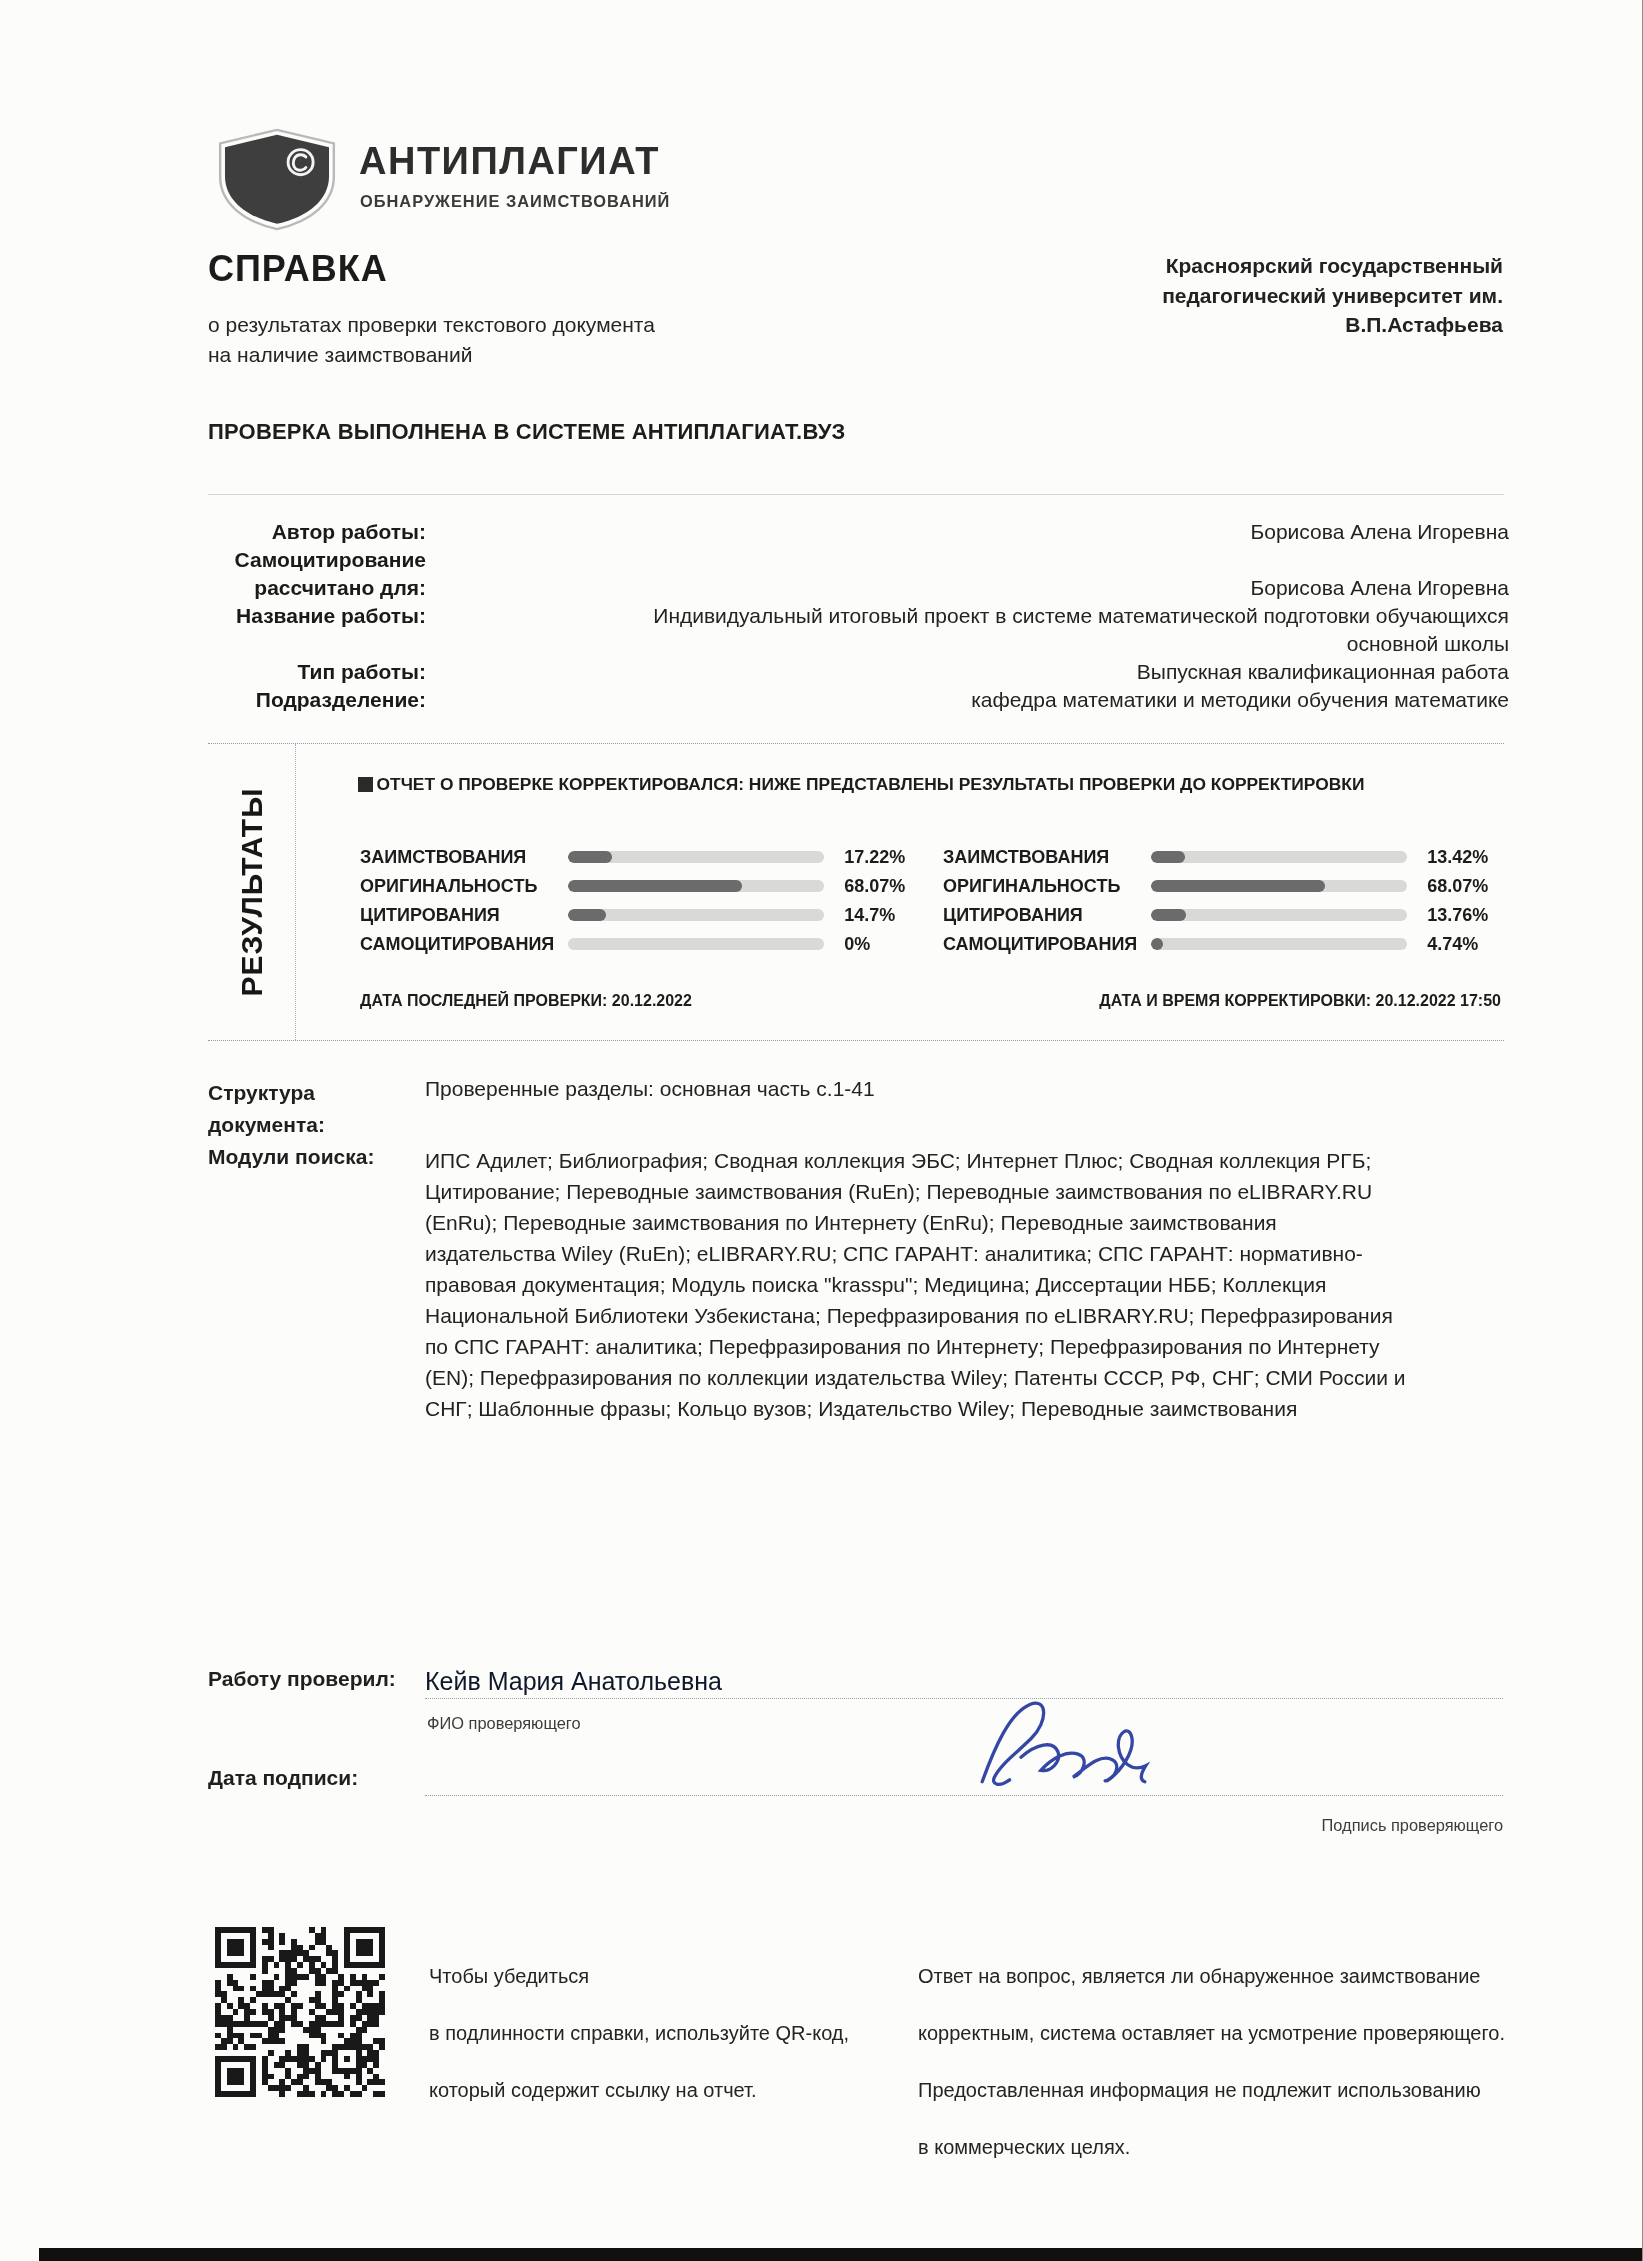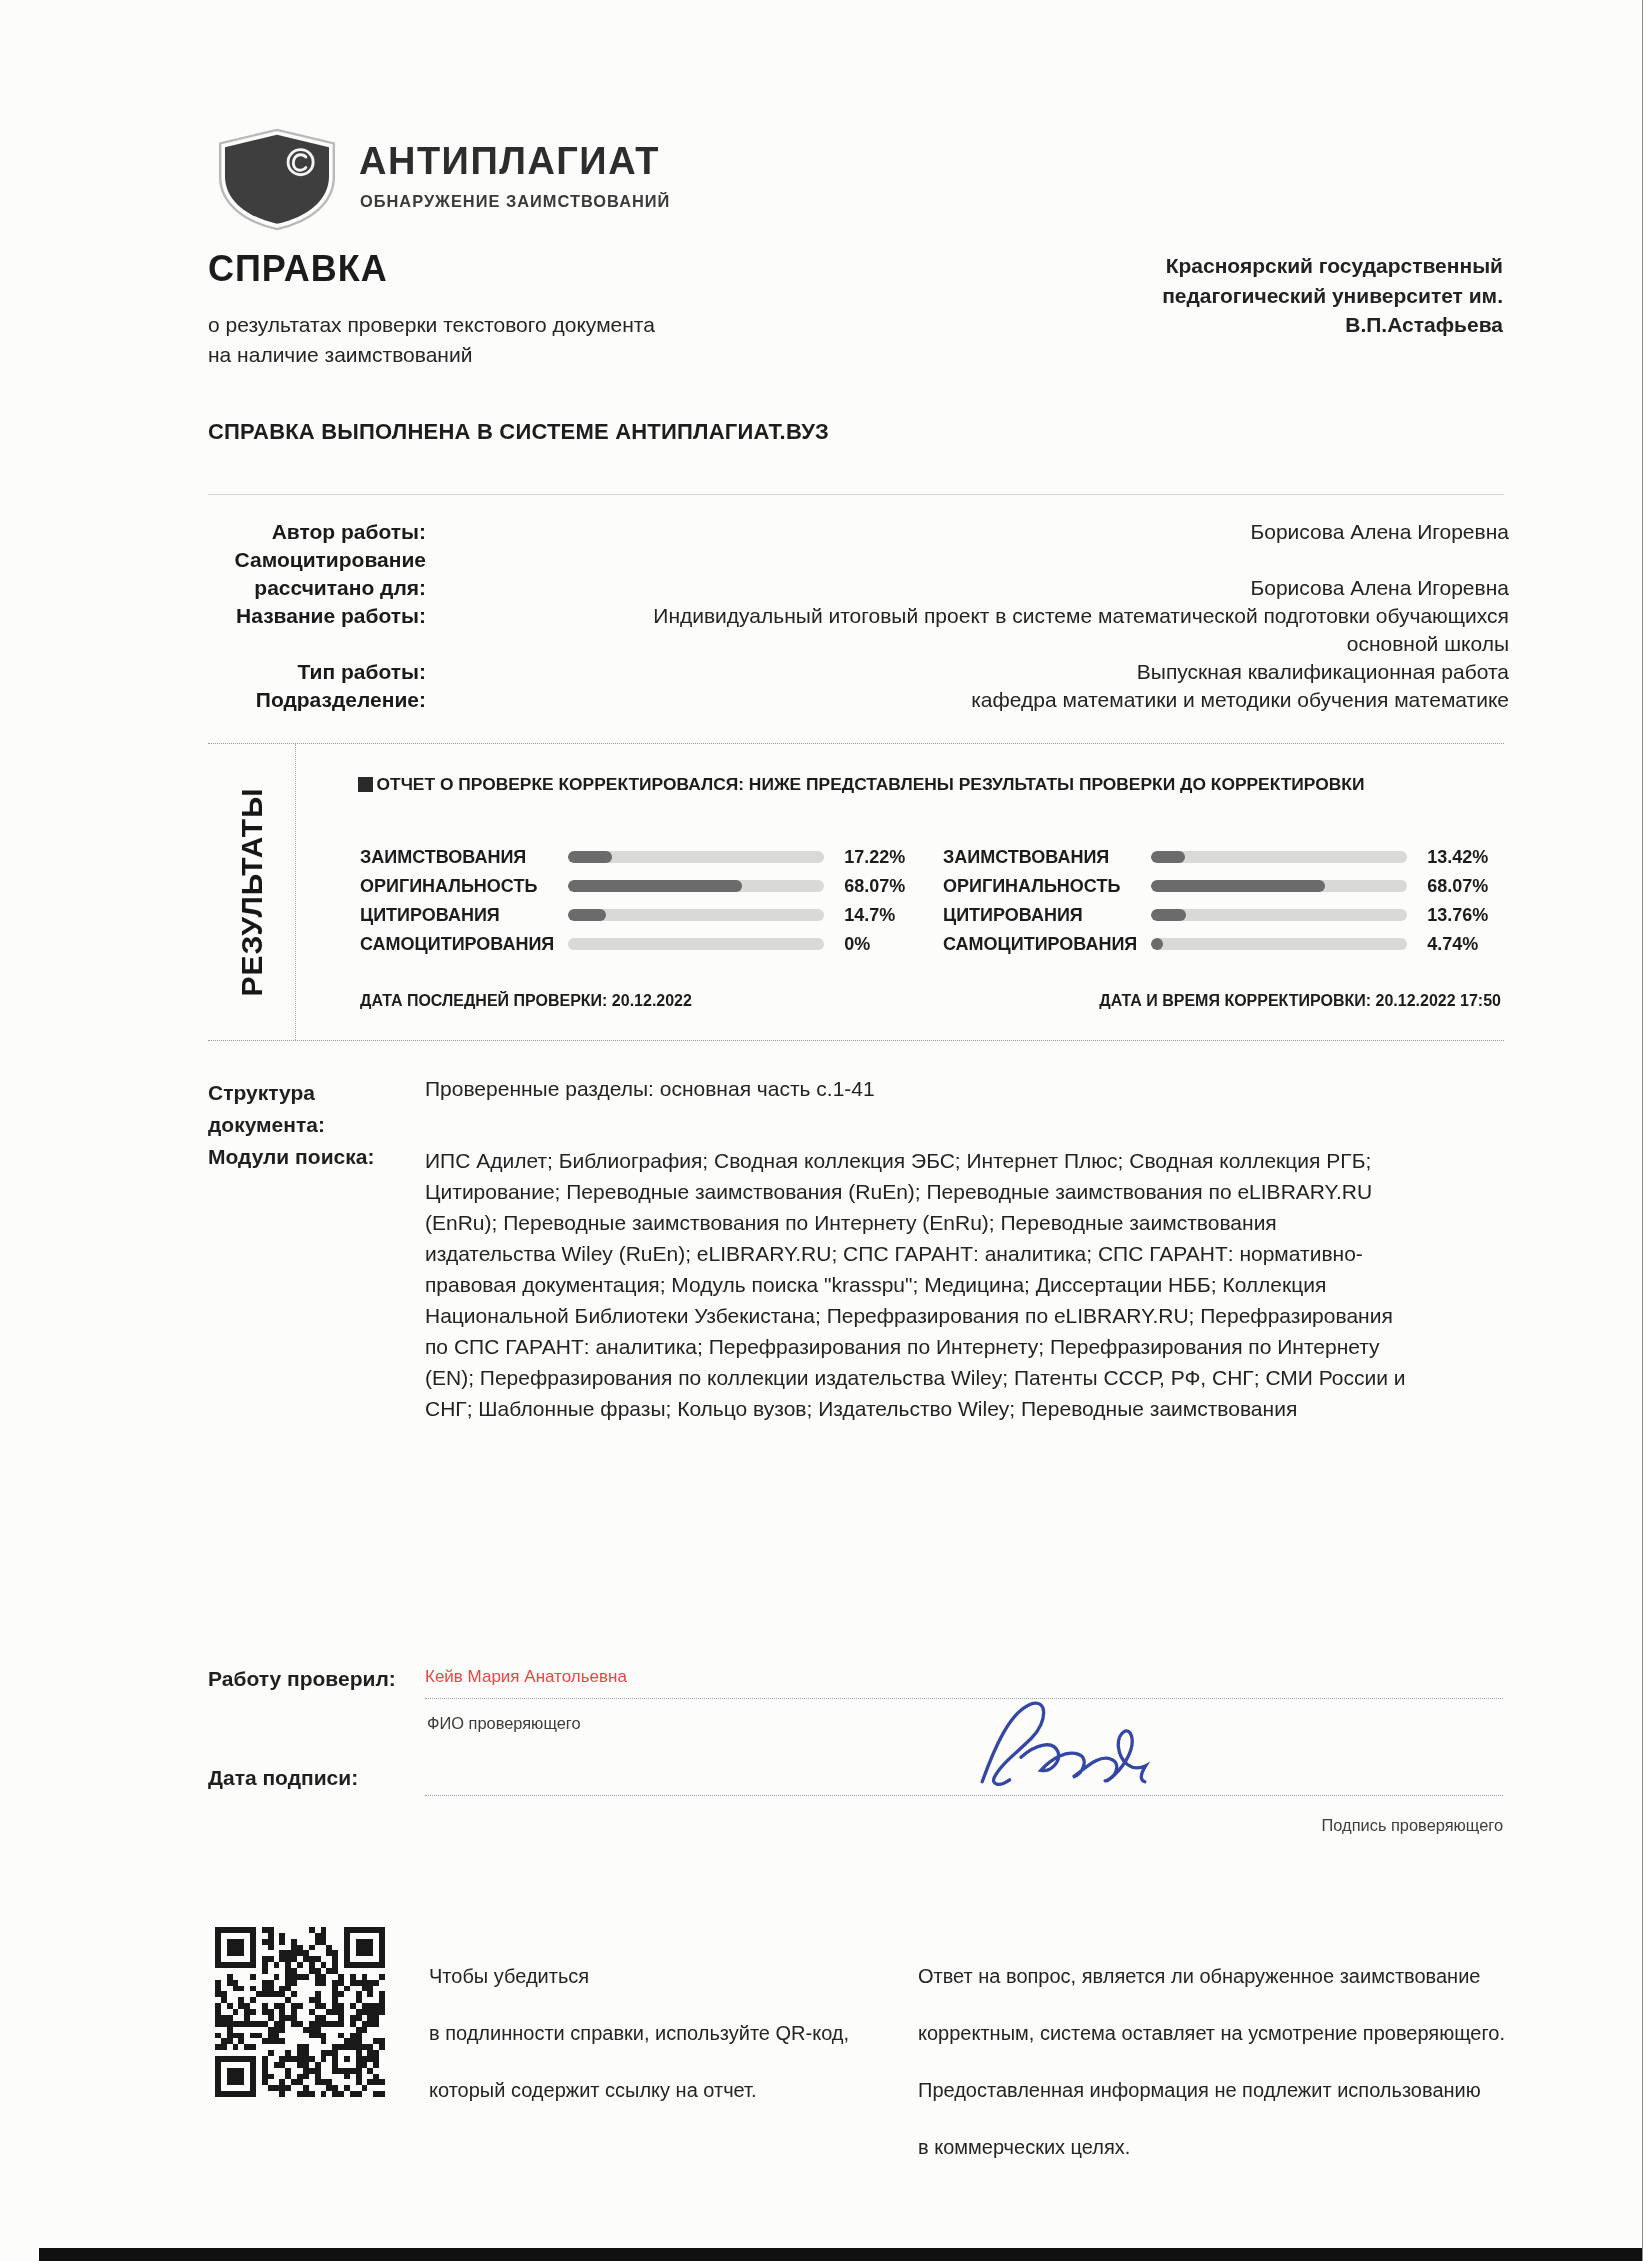--- a/index.html
+++ b/index.html
@@ -49,21 +49,21 @@
   .date-right{right:143px; top:992px; font-size:16px; font-weight:700; color:#1c1c1c;}
 
   
   .struct-label{left:208px; top:1077px; width:213px; font-size:21px; line-height:32px; font-weight:700;}
   .struct-value{left:425px; top:1077px; font-size:21px; color:#232323;}
   .modules-label{left:208px; top:1145px; font-size:21px; font-weight:700;}
   .modules-text{left:425px; top:1145px; width:1093px; font-size:21px; line-height:31px; color:#232323;}
 
   
   .checked-label{left:208px; top:1667px; font-size:21px; font-weight:700;}
-  .checked-value{left:425px; top:1667px; font-size:17px; color:#ef4444;}
+  .checked-value{left:425px; top:1667px; font-size:25px; color:#0f172a;}
   .fio-line{left:425px; top:1698px; width:1078px; border-top:1.9px dotted #99a0ab;}
   .fio-caption{left:427px; top:1714px; font-size:16.4px; color:#3d3d3d;}
   .date-sign-label{left:208px; top:1766px; font-size:21px; font-weight:700;}
   .sign-line{left:425px; top:1795px; width:1078px; border-top:1.9px dotted #99a0ab;}
   .signature-svg{left:962px; top:1691px; width:290px; height:104px;}
   .sign-caption{right:141px; top:1816px; font-size:16.4px; color:#3d3d3d;}
 
   
   .qr-box{left:215px; top:1927px; width:170px; height:170px;}
   .qr-caption{left:429px; top:1948px; font-size:20px; line-height:57px; color:#242424; white-space:nowrap;}
@@ -90,21 +90,21 @@
   <div class="abs doc-title">СПРАВКА</div>
   <div class="abs doc-subtitle">
     <div>о результатах проверки текстового документа</div>
     <div>на наличие заимствований</div>
   </div>
   <div class="abs university">
     <div>Красноярский государственный</div>
     <div>педагогический университет им.</div>
     <div>В.П.Астафьева</div>
   </div>
-  <div class="abs system-line">СПРАВКА ВЫПОЛНЕНА В СИСТЕМЕ АНТИПЛАГИАТ.ВУЗ</div>
+  <div class="abs system-line">ПРОВЕРКА ВЫПОЛНЕНА В СИСТЕМЕ АНТИПЛАГИАТ.ВУЗ</div>
   <div class="abs header-rule"></div>
 
   <div class="abs meta">
     <div class="meta-row">
       <div class="meta-label">Автор работы:</div>
       <div class="meta-value">Борисова Алена Игоревна</div>
     </div>
     <div class="meta-row">
       <div class="meta-label">
         <div>Самоцитирование</div>

